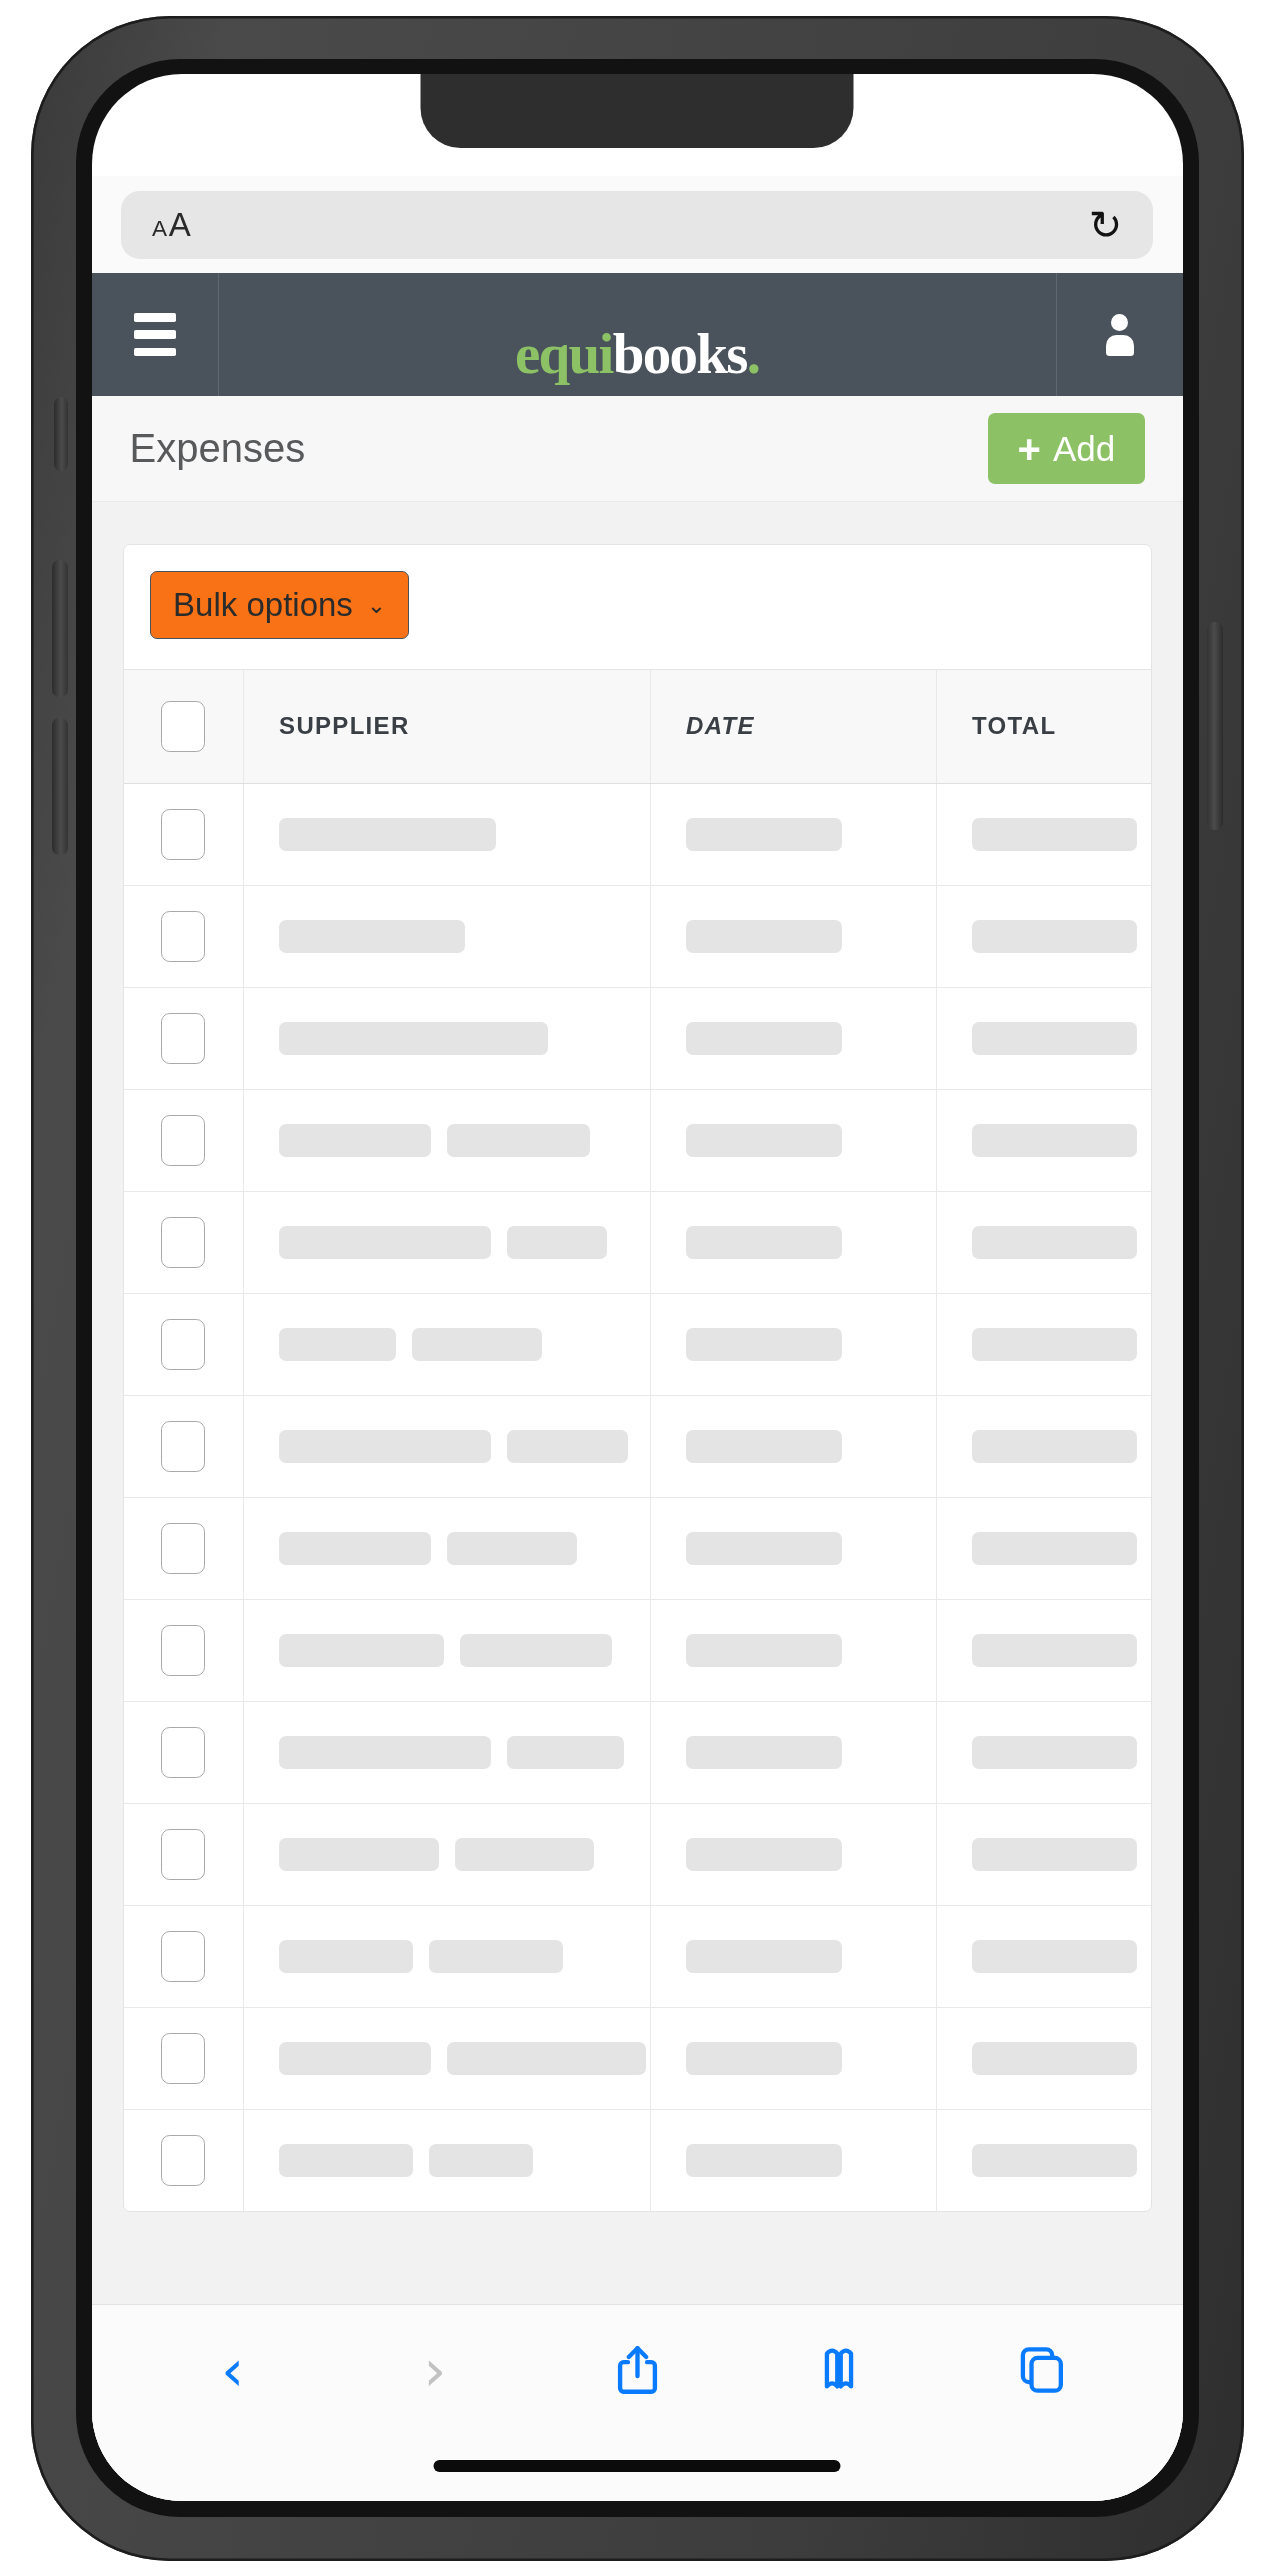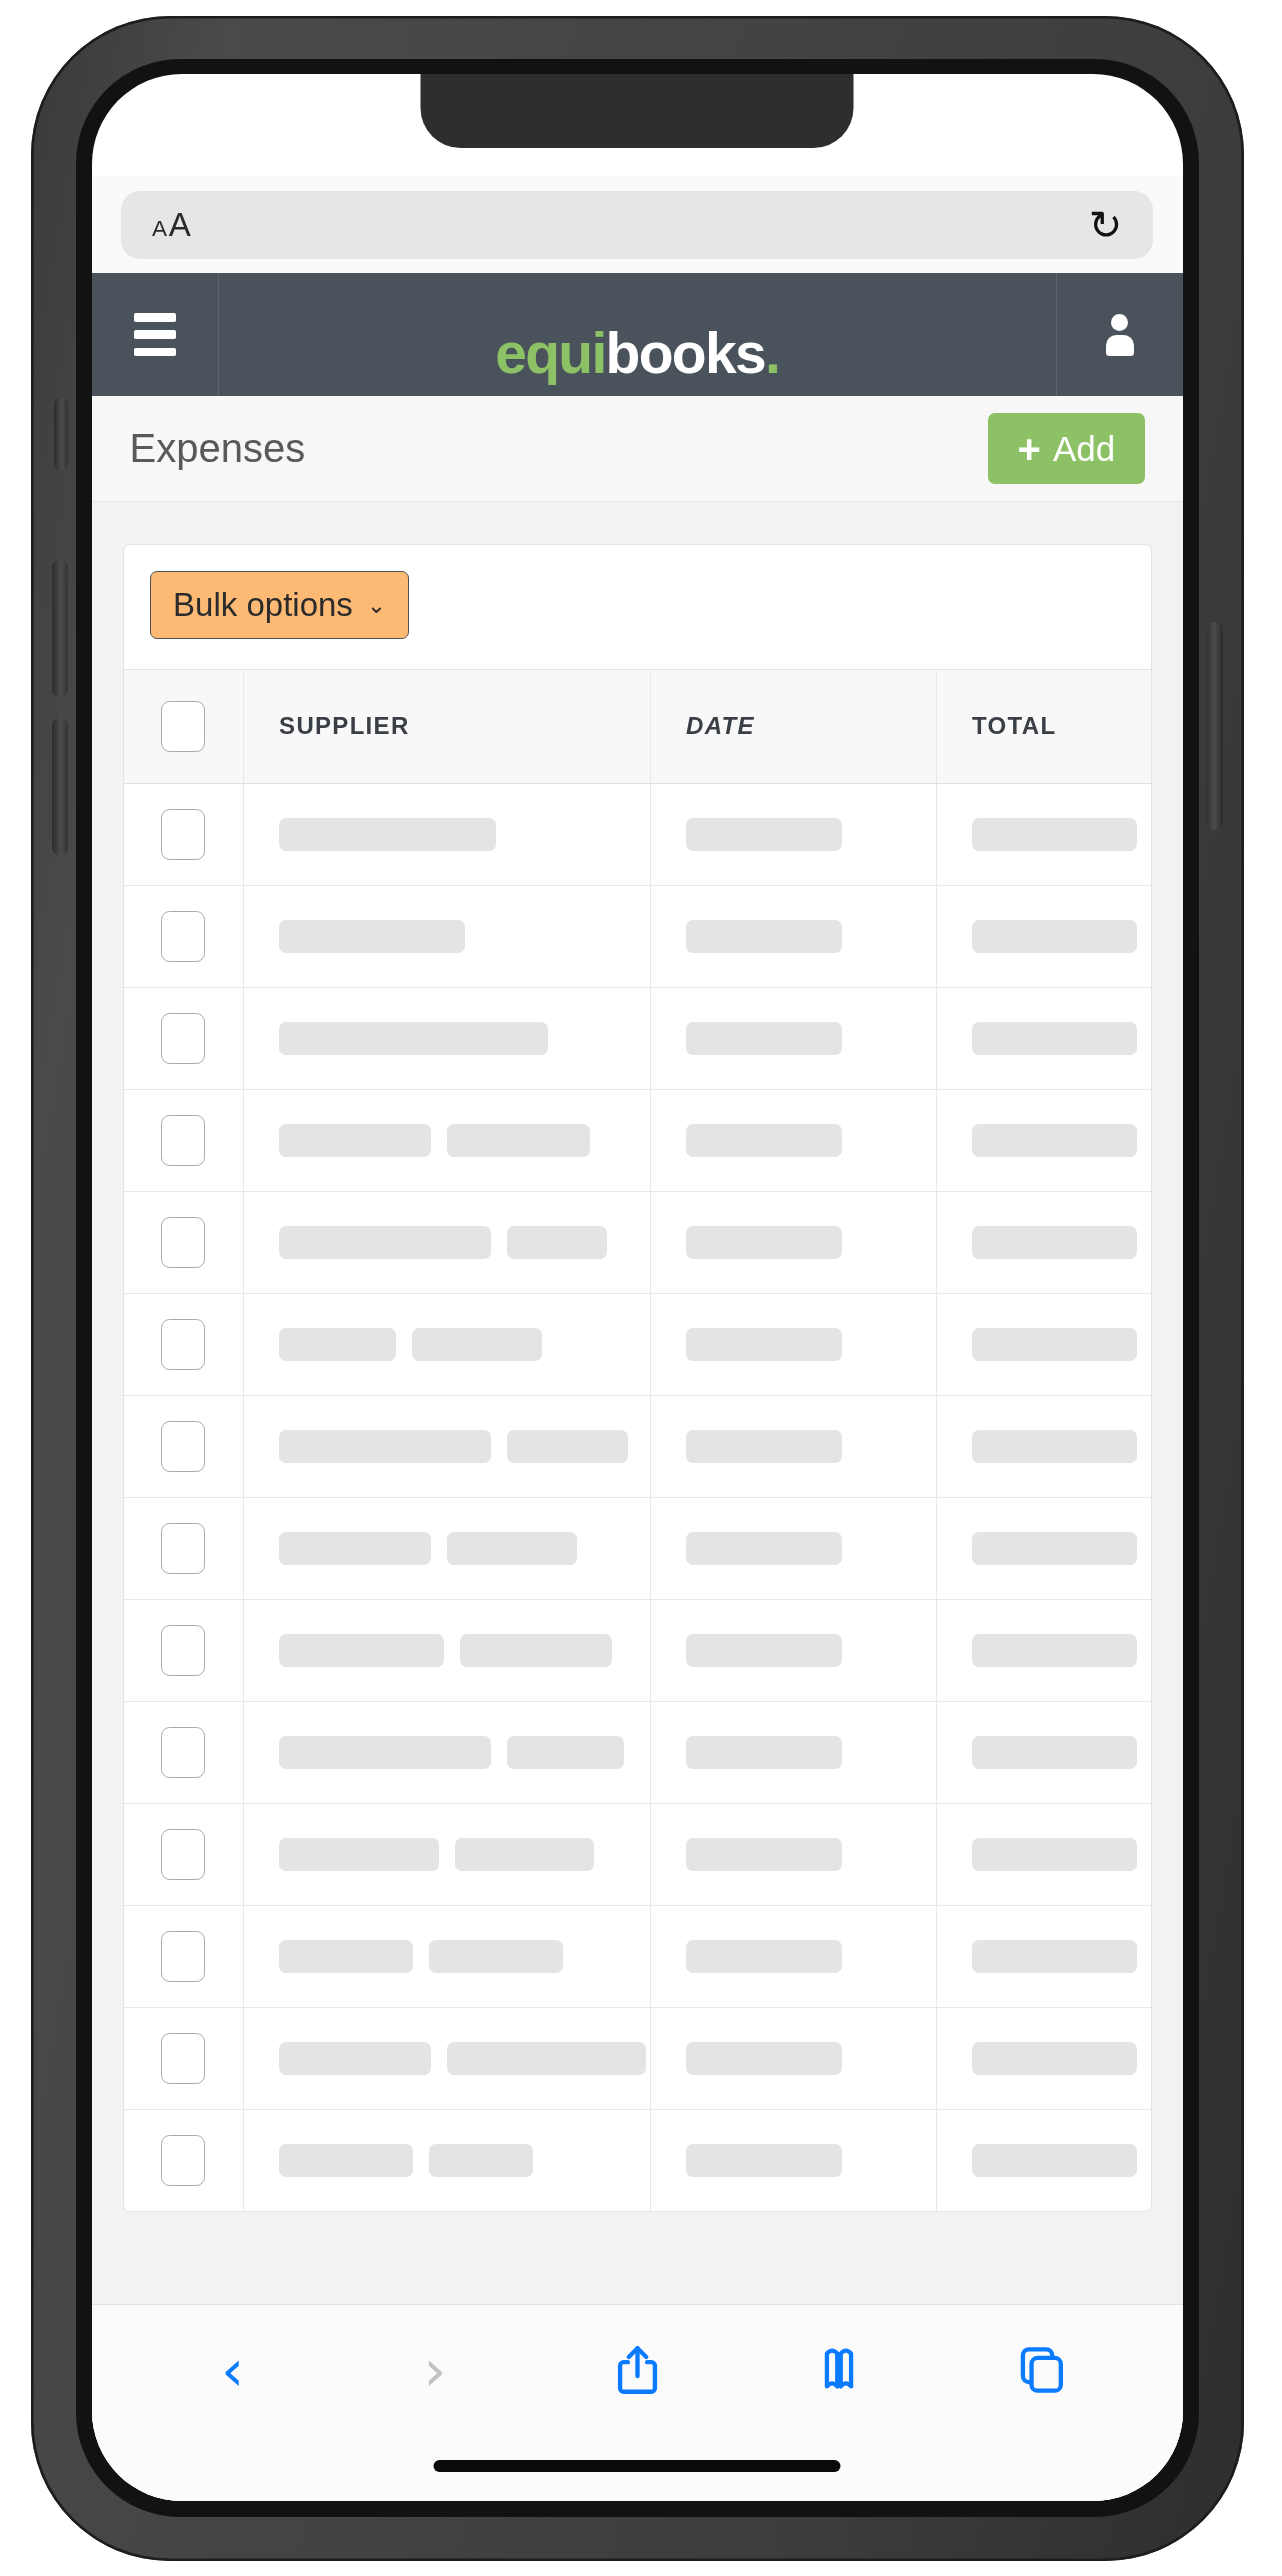--- a/index.html
+++ b/index.html
@@ -71,21 +71,21 @@
   .reload{margin-left:auto;font-size:40px;color:#121212;line-height:1;}
 
   
   .app-header{position:absolute;left:0;top:199px;width:100%;height:123px;background:#4a535c;
     display:flex;align-items:stretch;z-index:30;}
   .hdr-cell{display:flex;align-items:center;justify-content:center;}
   .hdr-burger{width:126px;border-right:0.9px solid #5e6770;flex:none;}
   .burger{display:flex;flex-direction:column;gap:8.7px;}
   .burger i{display:block;width:42px;height:8.7px;background:#fff;border-radius:1.7px;}
   .hdr-logo{flex:1;}
-  .logo{font-size:57px;font-weight:700;letter-spacing:-1.7px;font-family:Liberation Sans, sans-serif;margin-top:37px;}
+  .logo{font-size:57px;font-weight:700;letter-spacing:-1.7px;font-family:Liberation Serif, serif;margin-top:37px;}
   .logo .g{color:#8cc265;}
   .logo .w{color:#ffffff;}
   .hdr-user{width:126px;border-left:0.9px solid #5e6770;flex:none;}
   .user-ico{width:35px;height:42px;position:relative;}
   .user-ico::before{content:"";position:absolute;left:8.7px;top:0;width:17.3px;height:17.3px;background:#fff;border-radius:50%;}
   .user-ico::after{content:"";position:absolute;left:3.5px;top:21px;width:28px;height:21px;background:#fff;border-radius:10.4px 10.4px 3.5px 3.5px;}
 
   
   .titlebar{position:absolute;left:0;top:322px;width:100%;height:106px;background:#f7f7f7;
     border-bottom:0.9px solid #e9e9e9;display:flex;align-items:center;justify-content:space-between;
@@ -95,21 +95,21 @@
     padding:0 29.4px;font-size:35px;display:flex;align-items:center;gap:12px;cursor:pointer;
     font-family:"Liberation Sans",sans-serif;}
   .add-plus{font-size:40px;font-weight:700;line-height:1;}
 
   
   .content{position:absolute;left:0;top:428px;width:100%;bottom:0;background:#f2f2f2;
     padding:42px 31px 0;box-sizing:border-box;z-index:20;overflow:hidden;}
   .card{background:#fff;border:0.9px solid #e4e4e4;border-radius:7px;overflow:hidden;}
 
   .toolbar{display:flex;align-items:center;padding:26px 26px 29.4px;gap:26px;}
-  .bulk{border:1.7px solid #4a535c;background:#fdba74;border-radius:7px;height:66px;padding:0 22.5px;
+  .bulk{border:1.7px solid #4a535c;background:#f97316;border-radius:7px;height:66px;padding:0 22.5px;
     display:flex;align-items:center;gap:14px;font-size:33px;color:#2b2b2b;cursor:pointer;
     font-family:"Liberation Sans",sans-serif;white-space:nowrap;}
   .caret{font-size:22.5px;color:#2b2b2b;}
   .search-wrap{display:flex;align-items:center;gap:19px;margin-left:29.4px;flex:1;}
   .search-label{font-size:33px;color:#2b2b2b;font-weight:700;white-space:nowrap;}
   .search-input{flex:1;height:64px;background:#f3f3f3;border:0.9px solid #dcdcdc;border-radius:7px;
     font-size:29.4px;padding:0 15.6px;box-sizing:border-box;font-family:"Liberation Sans",sans-serif;}
 
   table{width:100%;border-collapse:collapse;table-layout:fixed;}
   thead th{background:#f8f8f8;border-top:0.9px solid #e4e4e4;border-bottom:0.9px solid #dfdfdf;

